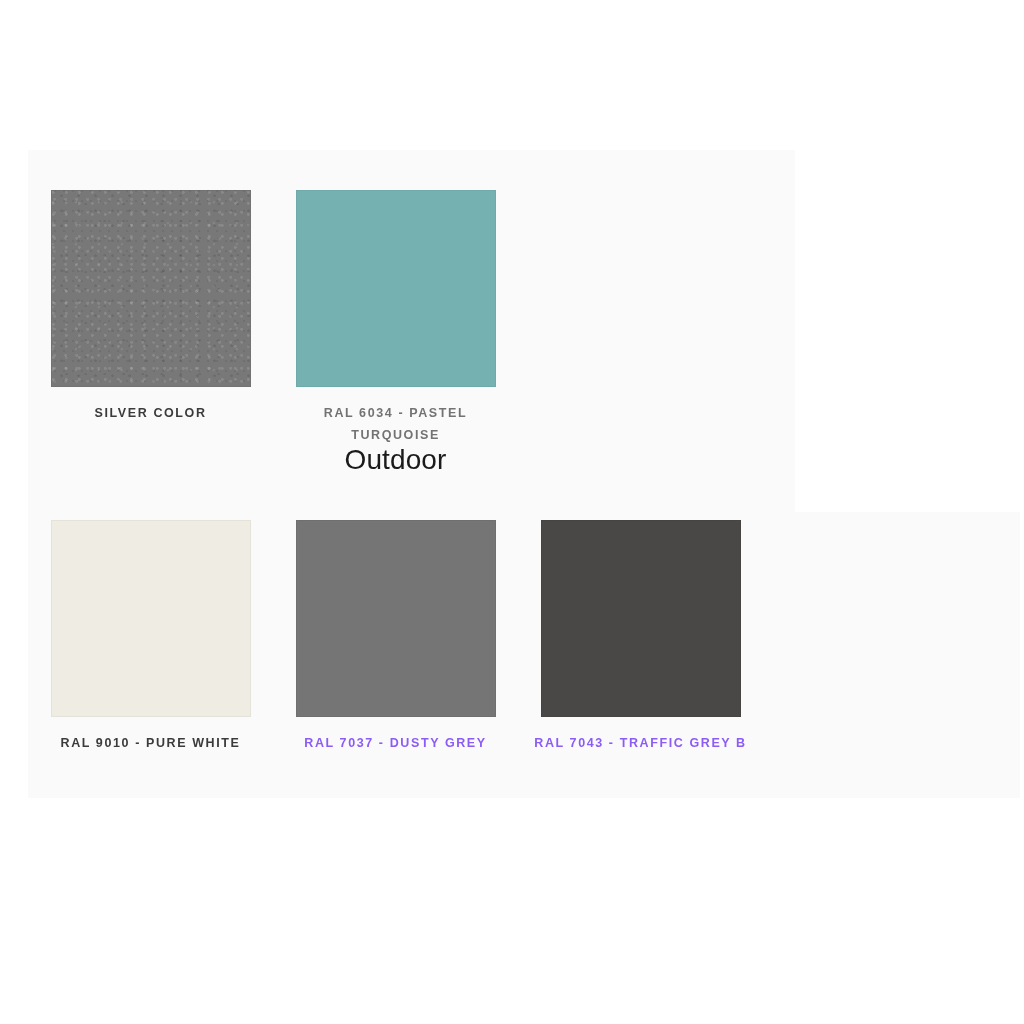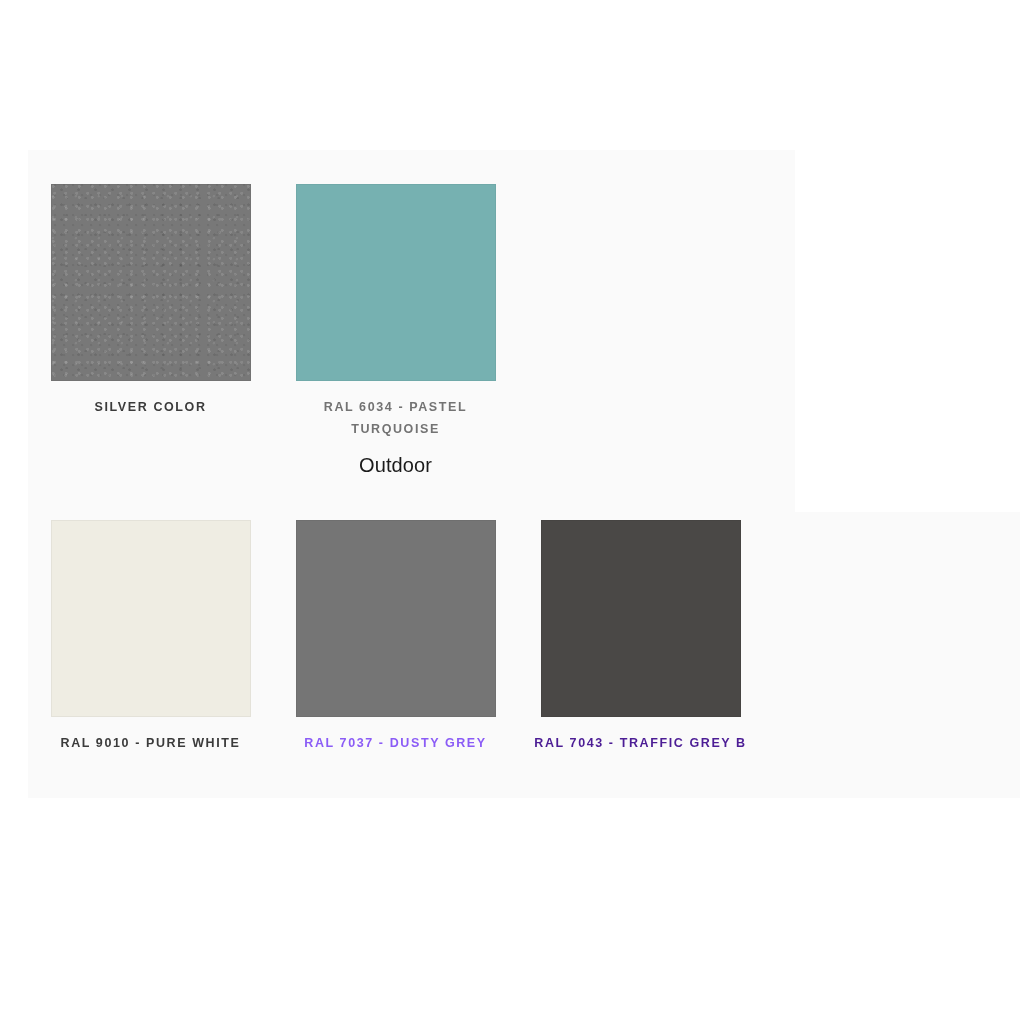--- a/index.html
+++ b/index.html
@@ -50,21 +50,21 @@
     height: 648px;
   }
 
   
   .swatch-row {
     position: absolute;
     left: 0;
     width: 992px;
     display: flex;
   }
-  .swatch-row.row-top { top: 34px; }
+  .swatch-row.row-top { top: 40px; }
   .swatch-row.row-bottom { top: 370px; align-items: flex-end; }
 
   .swatch-cell {
     position: relative;
     width: 245px;
     flex: 0 0 245px;
     display: flex;
     flex-direction: column;
     align-items: center;
   }
@@ -115,22 +115,22 @@
     font-size: 12.5px;
     line-height: 21.5px;
     letter-spacing: 1.6px;
     font-weight: 600;
     color: #3b3b3b;
     text-transform: uppercase;
     font-family: "Liberation Sans", sans-serif;
   }
 
   .swatch-note {
-    margin-top: 13px;
-    font-size: 20px;
+    margin-top: 2px;
+    font-size: 28px;
     line-height: 24px;
     letter-spacing: 0.1px;
     font-weight: 400;
     color: #1b1b1b;
     font-family: "Liberation Sans", sans-serif;
   }
 </style>
 </head>
 <body>
 
@@ -165,20 +165,20 @@
           <div class="swatch-label" style="color: rgb(59, 59, 59);">RAL 9010 - PURE WHITE</div>
         </div>
 
         <div class="swatch-cell">
           <div class="swatch-chip" style="background-color: rgb(117, 117, 117);"></div>
           <div class="swatch-label" style="color: #8b5cf6;">RAL 7037 - DUSTY GREY</div>
         </div>
 
         <div class="swatch-cell">
           <div class="swatch-chip" style="background-color: rgb(74, 72, 70);"></div>
-          <div class="swatch-label" style="color: #4c1d95;">RAL 7043 - TRAFFIC GREY B</div>
+          <div class="swatch-label" style="color: #8b5cf6;">RAL 7043 - TRAFFIC GREY B</div>
         </div>
 
       </div>
 
     </div>
   </div>
 </div>
 
 </body></html>

